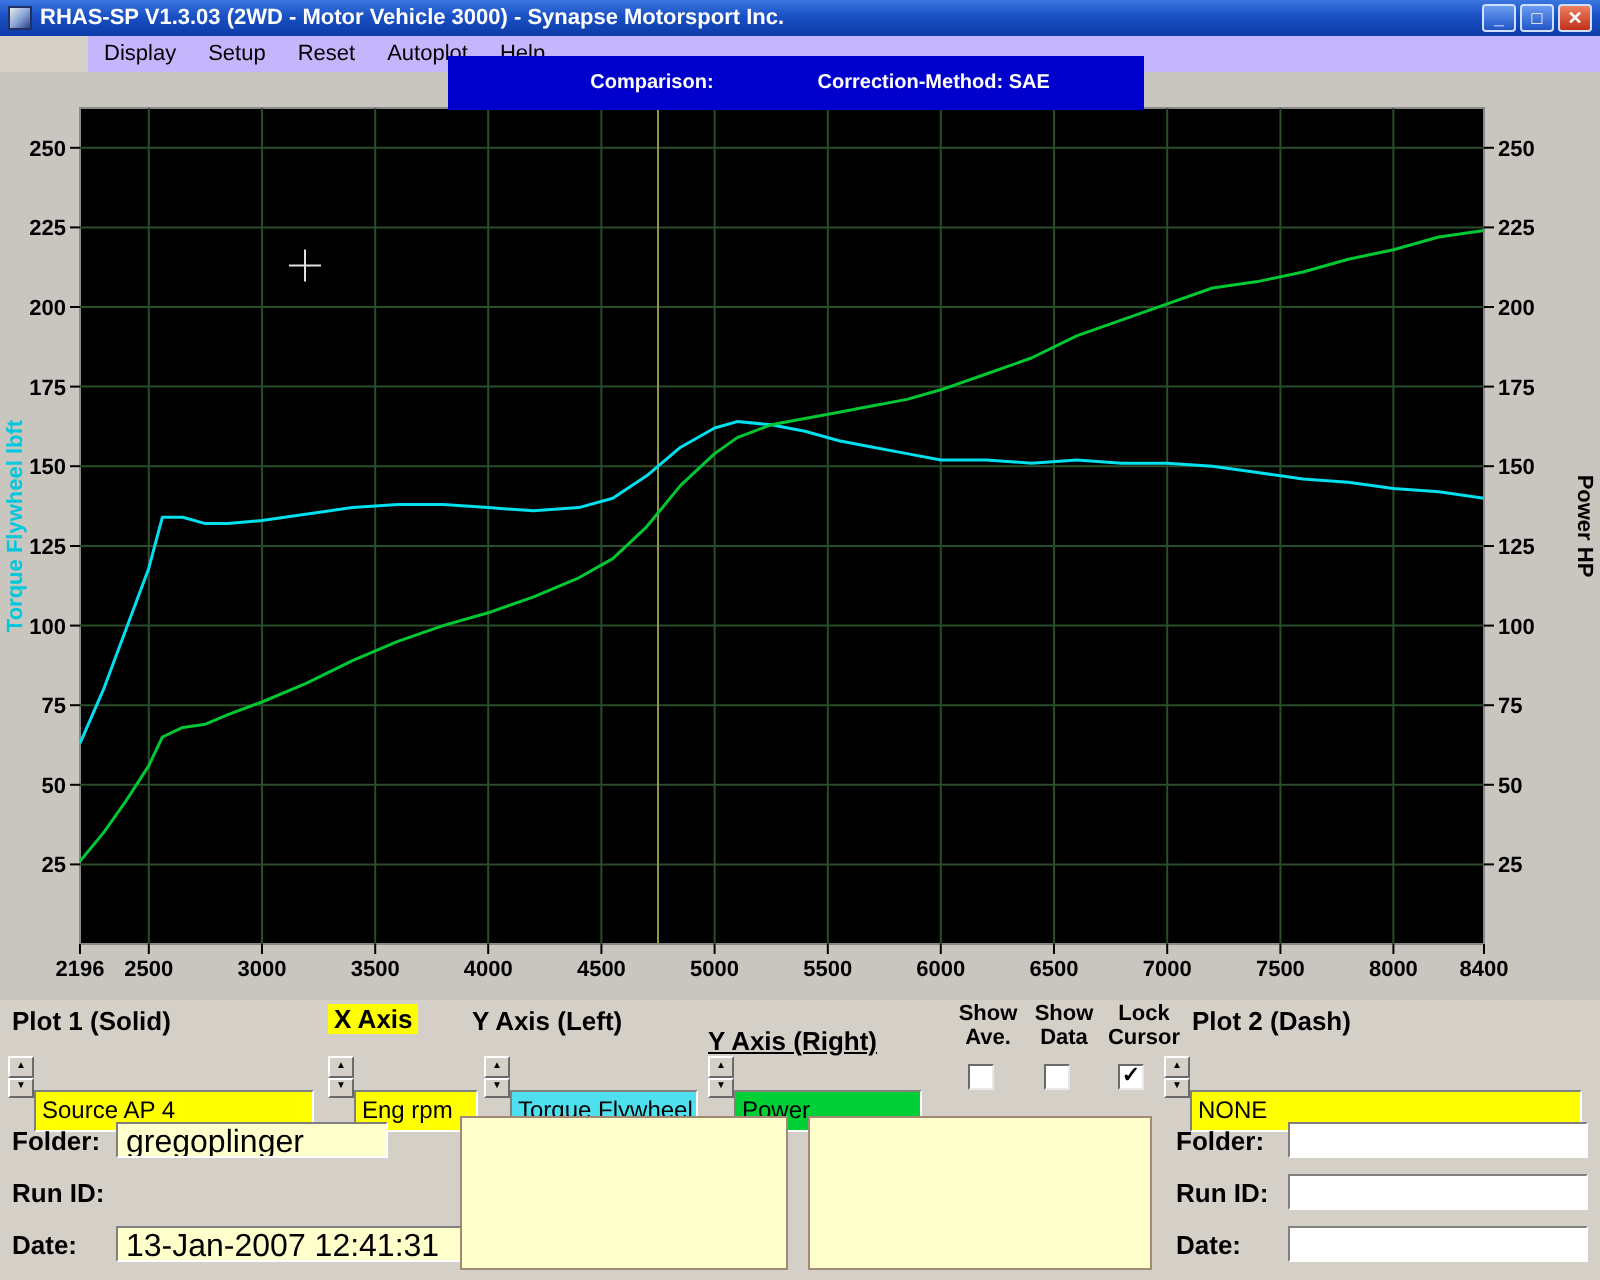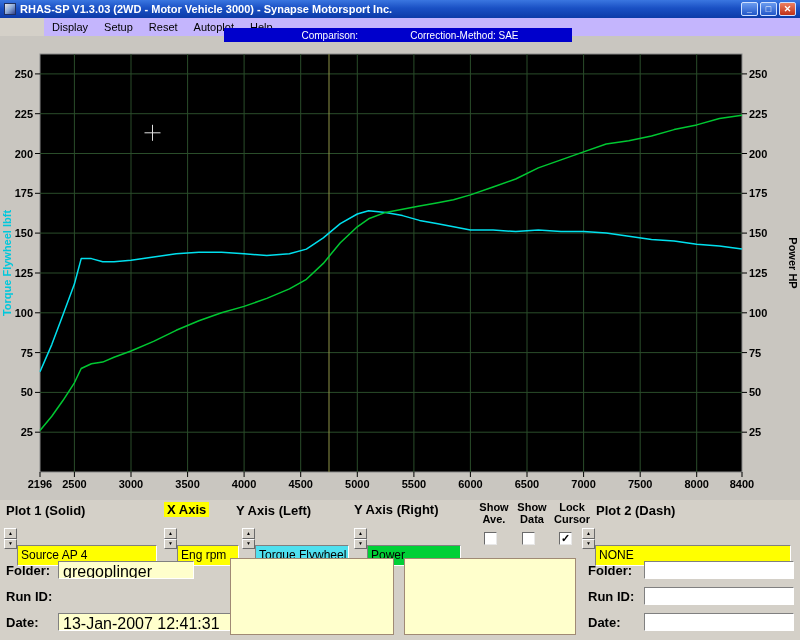--- a/index.html
+++ b/index.html
@@ -19,22 +19,22 @@
     color:#fff; font-size:9px; line-height:12px; text-align:center; font-weight:bold;
     background:linear-gradient(180deg,#6a9cf0,#2256c8); }
   .winbtn.close { background:linear-gradient(180deg,#ee8060,#c03018); }
 
   
   .menubar { position:absolute; top:18px; left:0; width:800px; height:18px;
     background:#c4b5fd; display:flex; align-items:center; font-size:11px;margin-left:44px; }
   .menu-item { padding:2px 8px; color:#000; cursor:default; }
 
   
-  .comparison-bar { position:absolute; top:28px; left:224px; width:348px; height:14px;
-    background:#0000cc; color:#ffffff; font-size:10px; font-weight:normal;
+  .comparison-bar { position:absolute; top:28px; left:224px; width:348px; height:27px;
+    background:#0000cc; color:#ffffff; font-size:10px; font-weight:bold;
     display:flex; align-items:center; justify-content:center; gap:52px; z-index:5; white-space:nowrap;padding-left:24px; }
 
   
   .chart-region { position:absolute; top:36px; left:0; width:800px; height:464px; background:#c9c6c0; }
   #chart-svg { position:absolute; top:0; left:0; }
 
   
   .panel { position:absolute; top:500px; left:0; width:800px; height:140px; background:#d4d0c8; }
   .blabel { position:absolute; font-weight:bold; font-size:13px; color:#000; white-space:nowrap; }
   .hl-yellow { background:#ffff00; padding:0 3px; }
@@ -184,21 +184,21 @@
       <text x="789" y="227" text-anchor="middle" transform="rotate(90 789 227)" font-family="Liberation Sans, sans-serif" font-size="11" font-weight="bold" fill="#000000">Power HP</text>
       <path d="M 144.5 96.8 H 160.5 M 152.5 88.8 V 104.8" stroke="#e0e0e0" stroke-width="1" fill="none"></path>
     </svg>
 </div>
 
 <div class="panel">
 
   <div class="blabel" style="left:6px; top:3px;">Plot 1 (Solid)</div>
   <div class="blabel hl-yellow" style="left:164px; top:2px;">X Axis</div>
   <div class="blabel" style="left:236px; top:3px;">Y Axis (Left)</div>
-  <div class="blabel" style="left:354px; top:2px;">Y Axis (Right)</div>
+  <div class="blabel" style="left:354px; top:13px;text-decoration:underline;">Y Axis (Right)</div>
   <div class="cb-label" style="left:474px; top:1px; width:40px;">
     <div>Show</div>
     <div>Ave.</div>
   </div>
   <div class="cb-label" style="left:512px; top:1px; width:40px;">
     <div>Show</div>
     <div>Data</div>
   </div>
   <div class="cb-label" style="left:550px; top:1px; width:44px;">
     <div>Lock</div>

